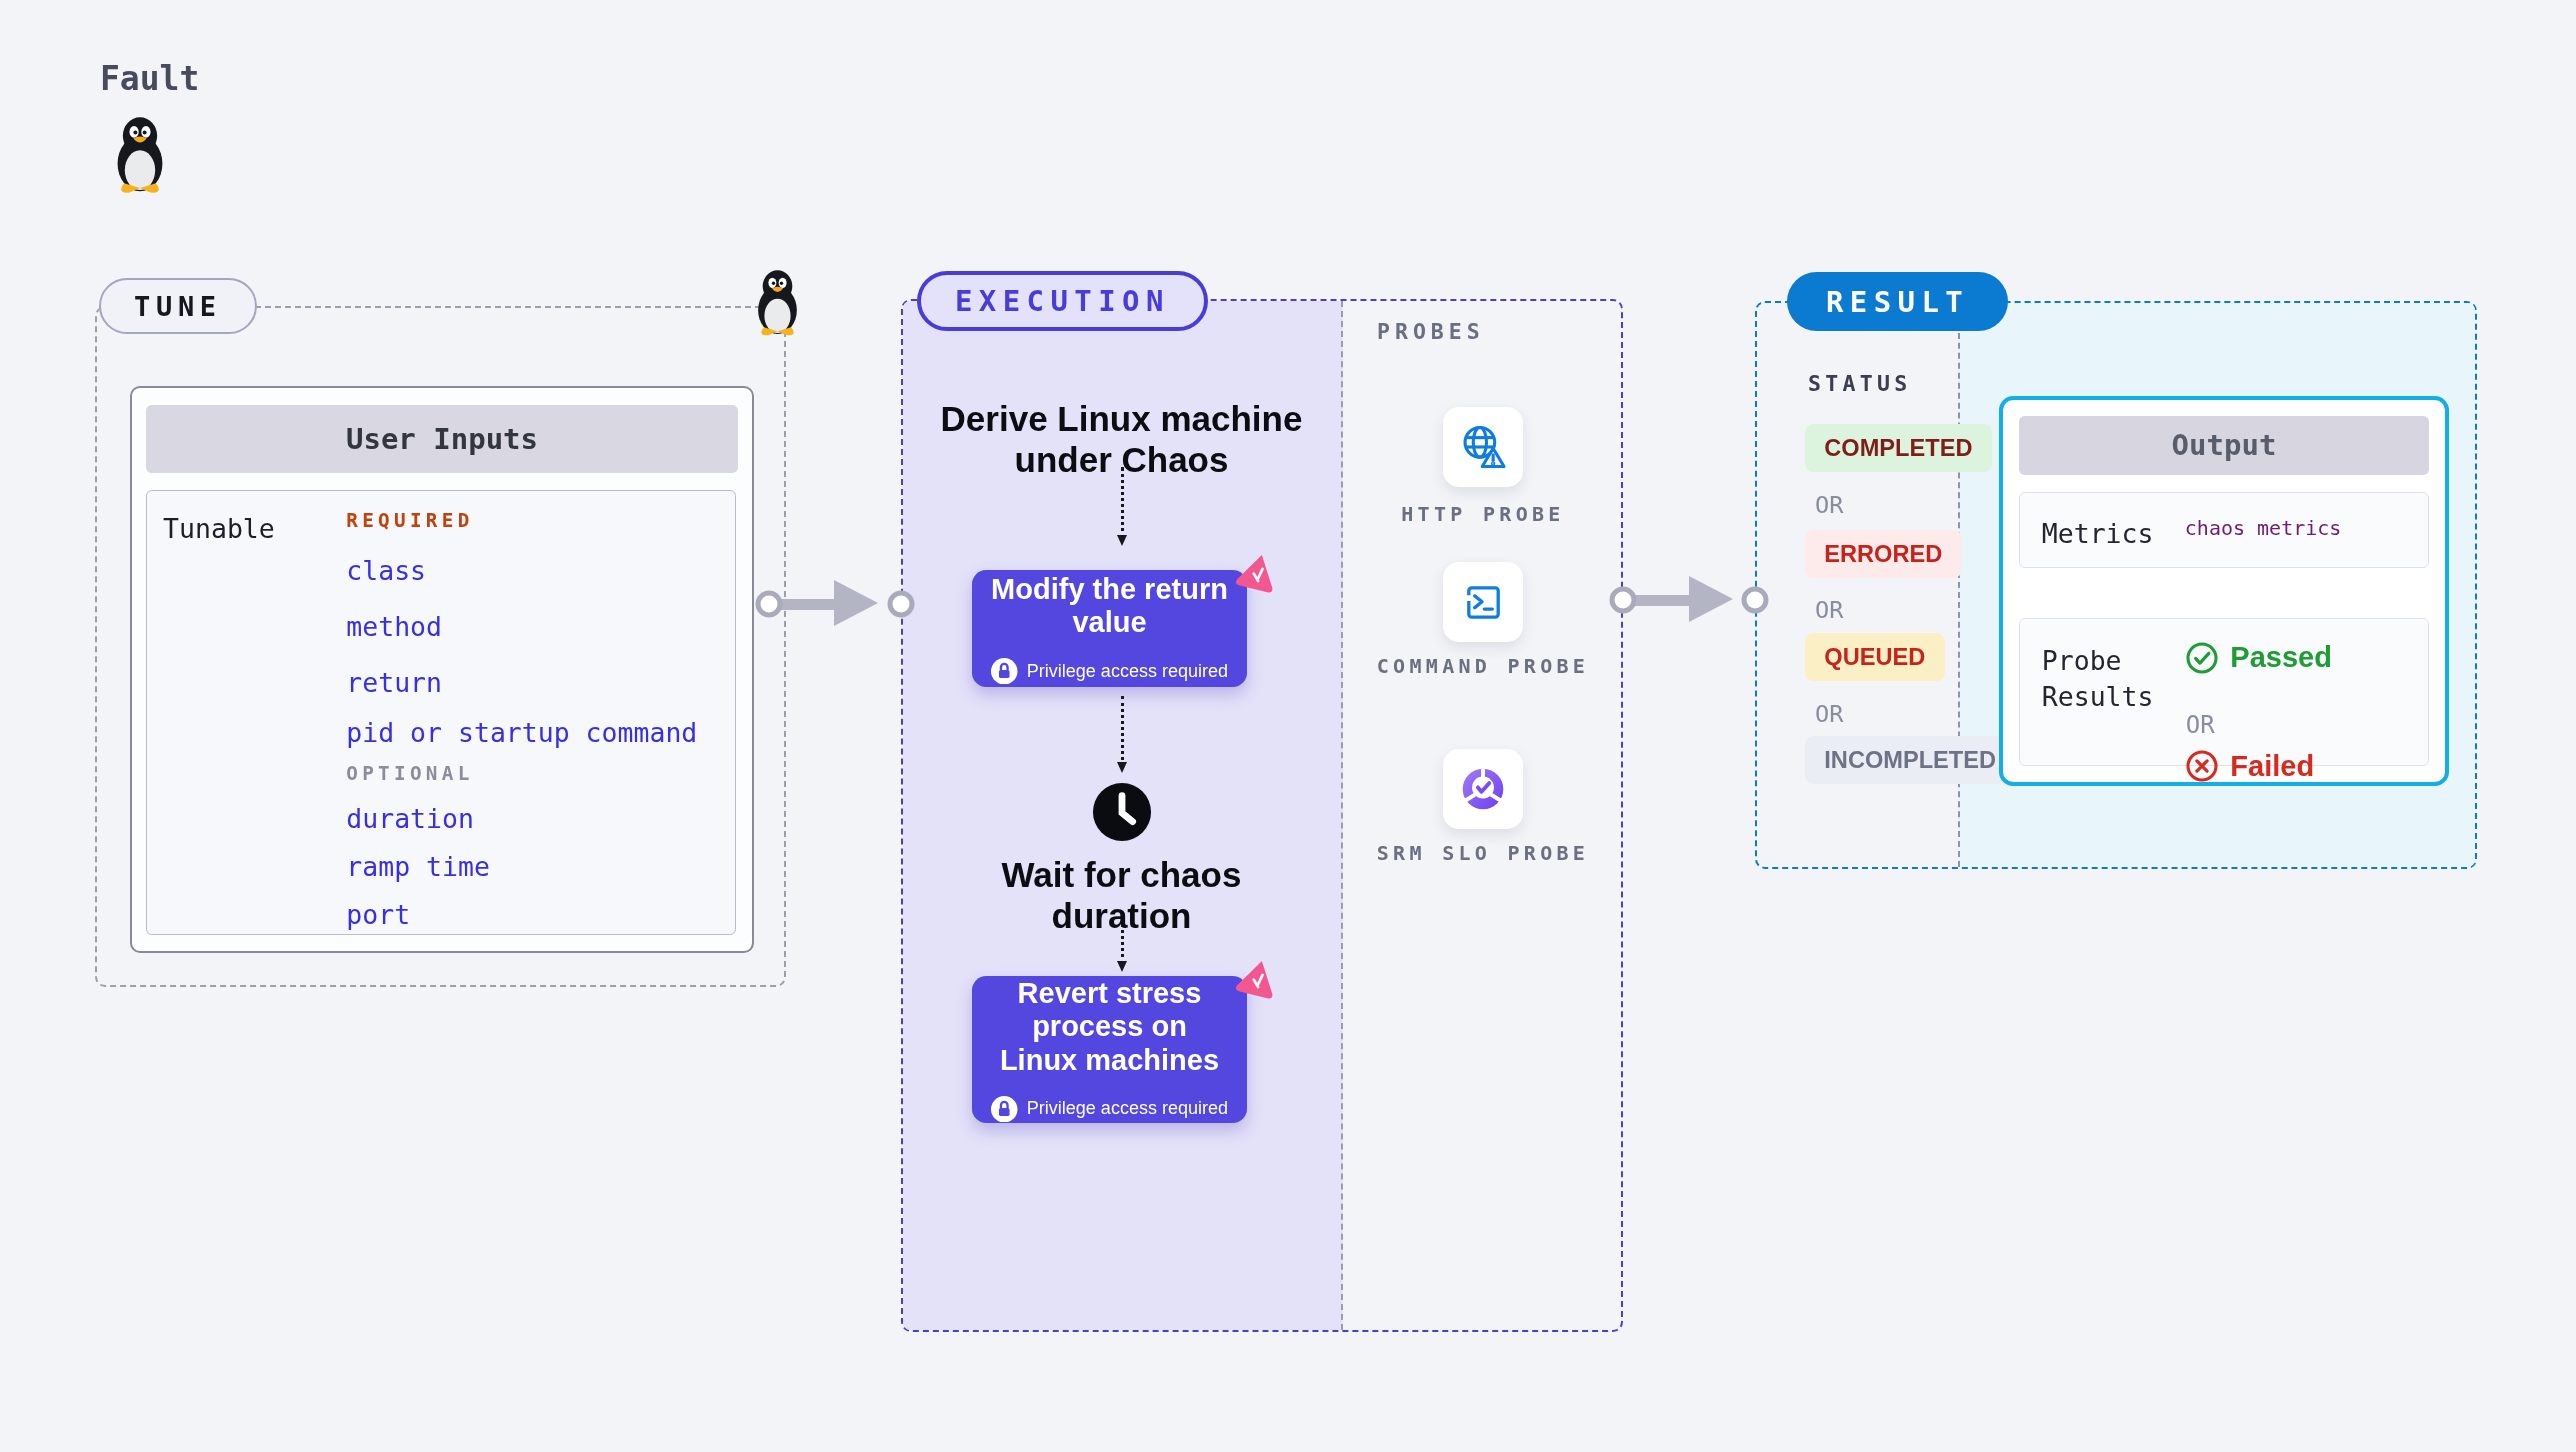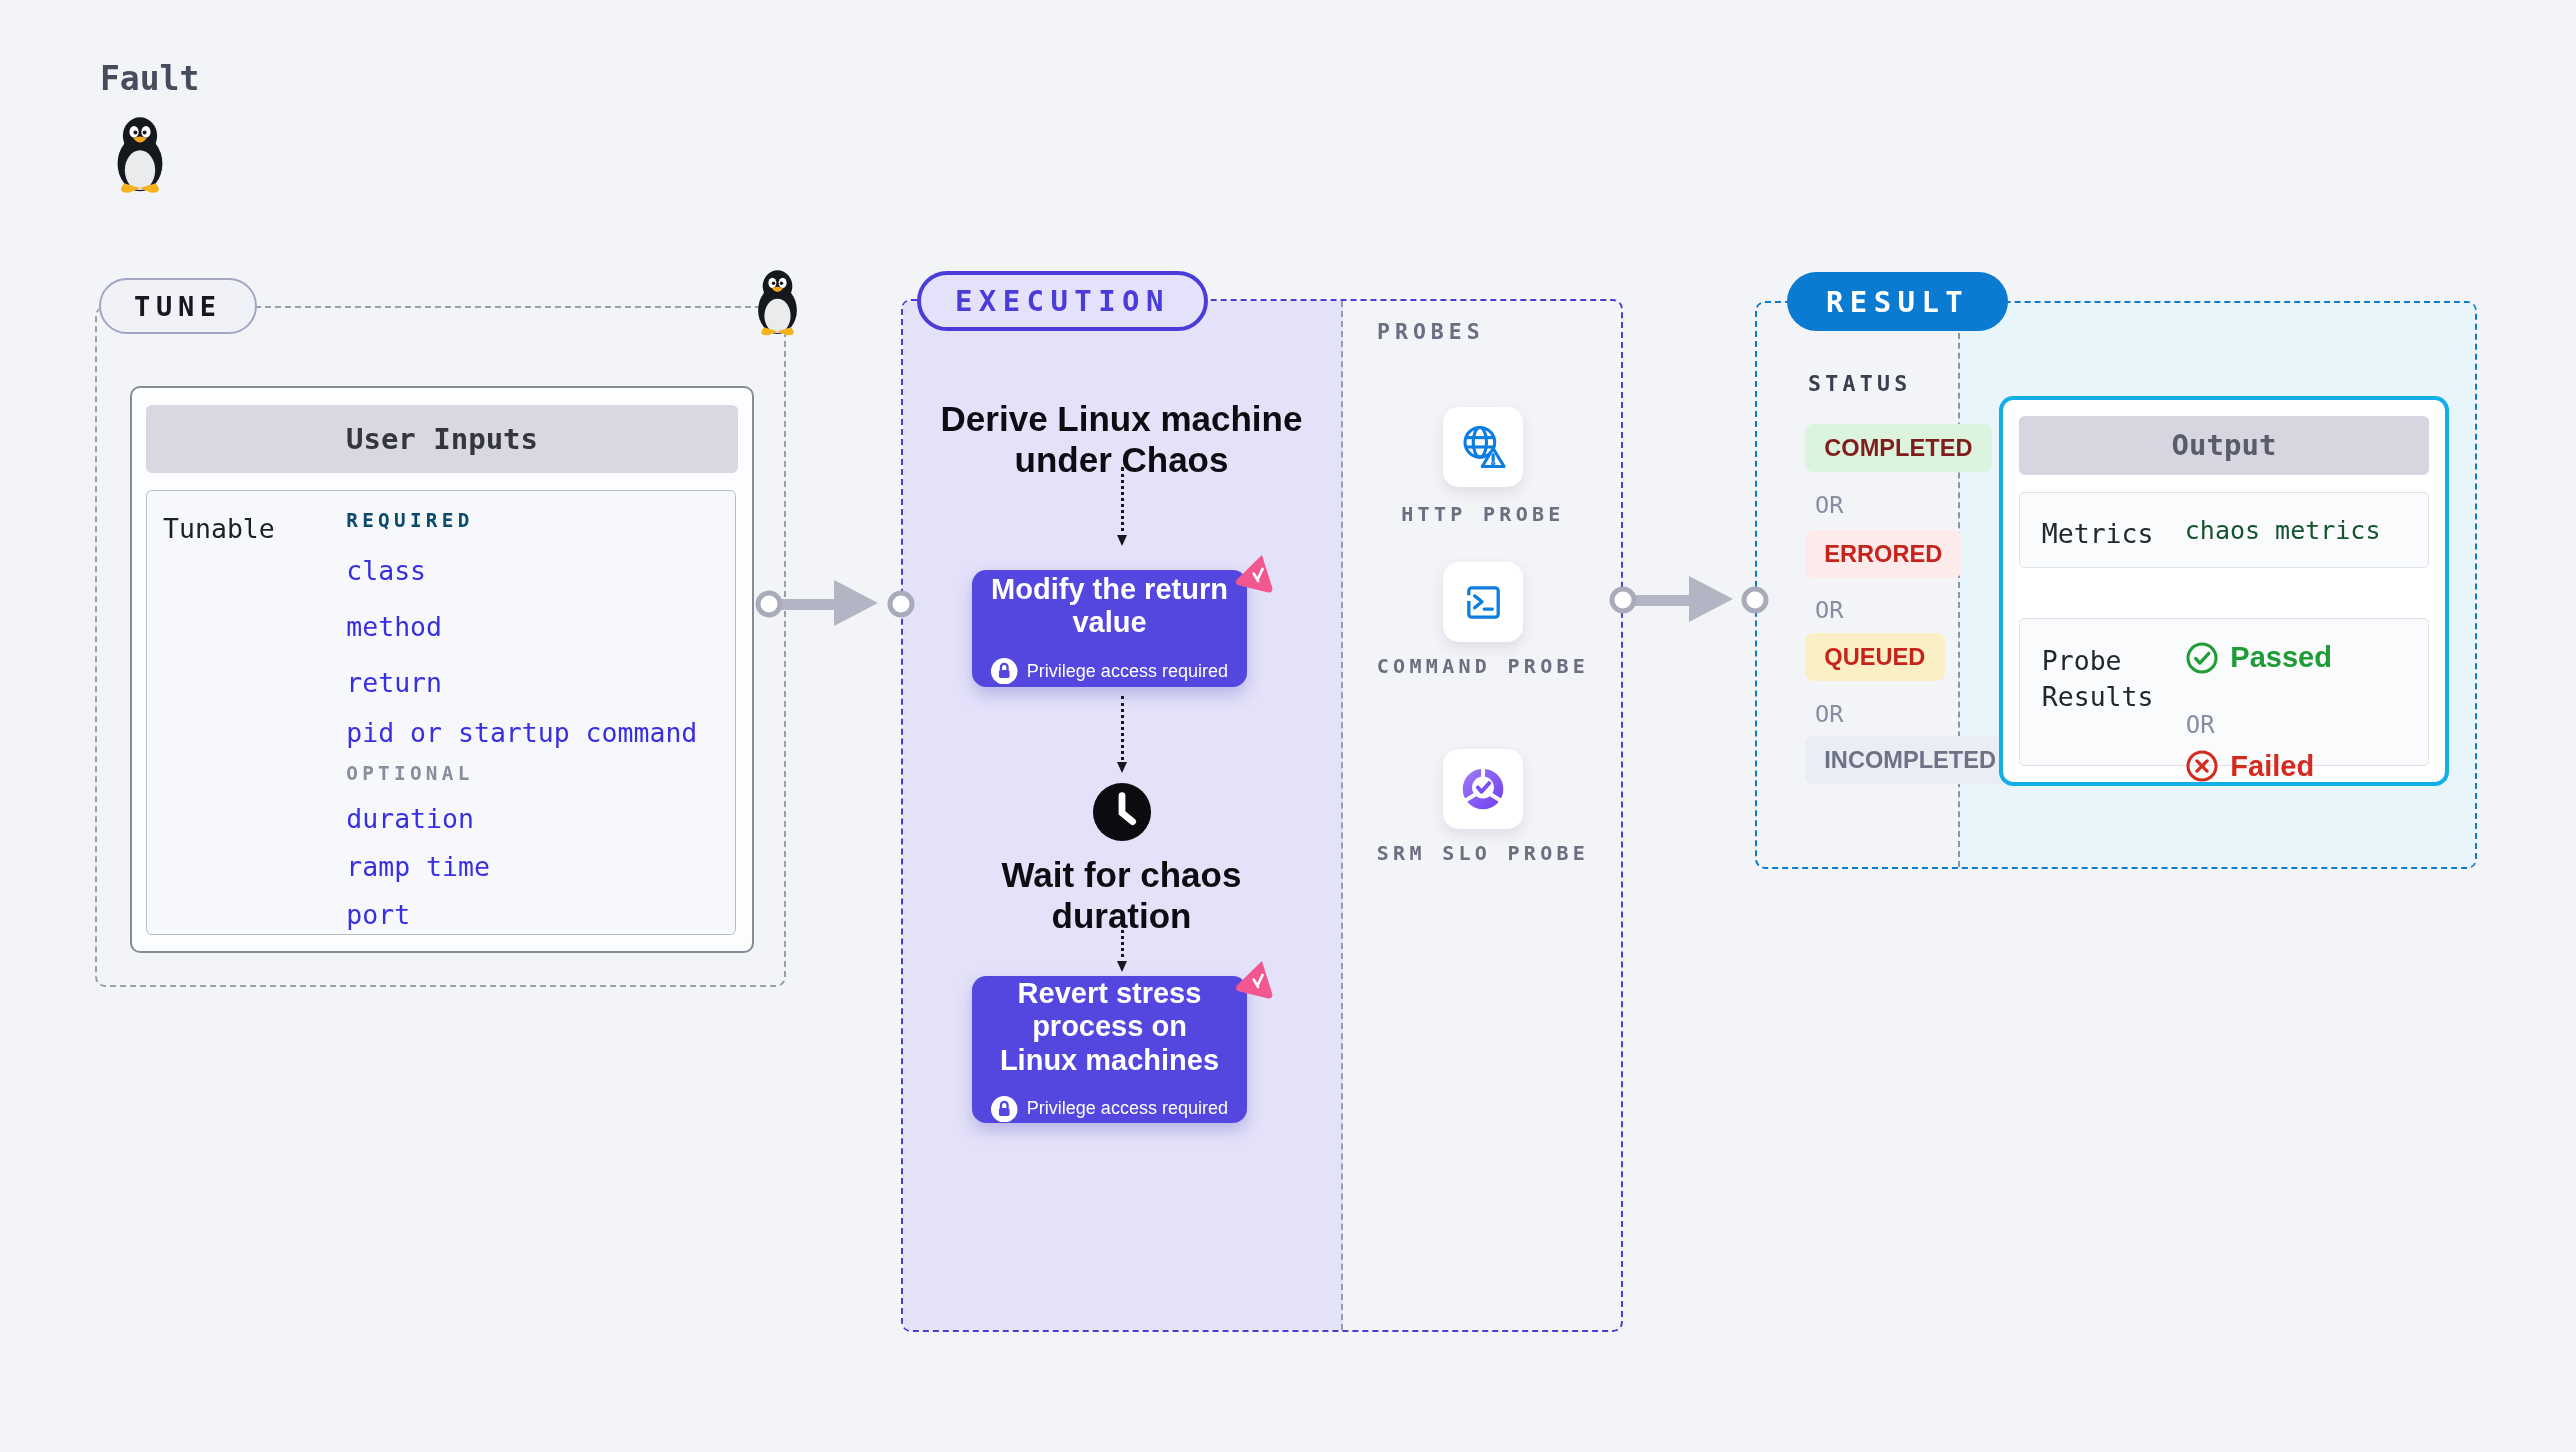--- a/index.html
+++ b/index.html
@@ -36,21 +36,21 @@
                background:#f1f2f7; border:2.9px solid #a3a6c2; color:#17181f;
                font-size:27px; letter-spacing:5.7px; }
   .ui-card { position:absolute; left:130px; top:386px; width:624px; height:567px;
              background:#fcfdfe; border:2.9px solid #878b97; border-radius:10px; }
   .ui-card-header { position:absolute; left:14.3px; right:14.3px; top:17px; height:68px;
                     background:#d8d7e2; border-radius:5.7px; display:flex; align-items:center; justify-content:center;
                     font-size:29px; color:#34363f; font-weight:bold; }
   .ui-inner { position:absolute; left:14.3px; right:15.8px; top:102px; bottom:15.8px;
               background:#f7f8fb; border:1.4px solid #b9bcc8; border-radius:5.7px; }
   .tunable-label { position:absolute; left:15.8px; top:21.5px; font-size:26.5px; color:#1d1f28; }
-  .req-label { position:absolute; left:199px; top:18px; font-size:19.3px; letter-spacing:4.3px; color:#0c4a6e; font-weight:bold; }
+  .req-label { position:absolute; left:199px; top:18px; font-size:19.3px; letter-spacing:4.3px; color:#c2410c; font-weight:bold; }
   .opt-label { position:absolute; left:199px; top:271px; font-size:19.3px; letter-spacing:4.3px; color:#8a8e9c; font-weight:bold; }
   .tune-item { position:absolute; left:199px; font-size:26.5px; color:#382ee2; cursor:pointer; }
 
   
   .exec-box { position:absolute; left:901px; top:299px; width:722px; height:1033px;
               border:2.9px dashed #4a3cd8; border-radius:10px; }
   .exec-fill { position:absolute; left:0; top:0; bottom:0; width:440px; background:#e4e2f9;
                border-right:2.1px dashed #999dab; border-radius:7.2px 0 0 7.2px; }
   .exec-pill { left:917px; top:271px; height:60px; padding:0 34px;
                background:#e4e2fa; border:4.3px solid #4a3cd8; color:#4a3cd8;
@@ -93,21 +93,21 @@
             font-family:"DejaVu Sans Mono", monospace; }
 
   .output-card { position:absolute; left:1999px; top:396px; width:450px; height:390px;
                  background:#ffffff; border:4.3px solid #12aee8; border-radius:14.3px; z-index:2; }
   .output-header { position:absolute; left:15.8px; right:15.8px; top:15.8px; height:59px; background:#d6d5e0;
                    border-radius:5.7px; display:flex; align-items:center; justify-content:center;
                    font-size:29px; color:#585c6b; font-weight:bold; }
   .out-row { position:absolute; left:15.8px; right:15.8px; background:#fafbfd;
              border:1.4px solid #dfe1e9; border-radius:5.7px; }
   .out-label { position:absolute; left:22px; font-size:26.5px; color:#24262f; line-height:1.35; }
-  .metrics-value { position:absolute; left:165px; font-size:25px; color:#14532d; }
+  .metrics-value { position:absolute; left:165px; font-size:20px; color:#701a75; }
   .res-line { position:absolute; left:165px; display:flex; align-items:center; gap:11.5px; }
   .res-line .txt { font-size:29px; font-weight:bold; }
   .passed .txt { color:#1f9c35; }
   .failed .txt { color:#d62a1f; }
   .or-small { position:absolute; left:166px; font-size:24px; color:#888da1;
               font-family:"DejaVu Sans Mono", monospace; }
 </style>
 </head>
 <body>
 

